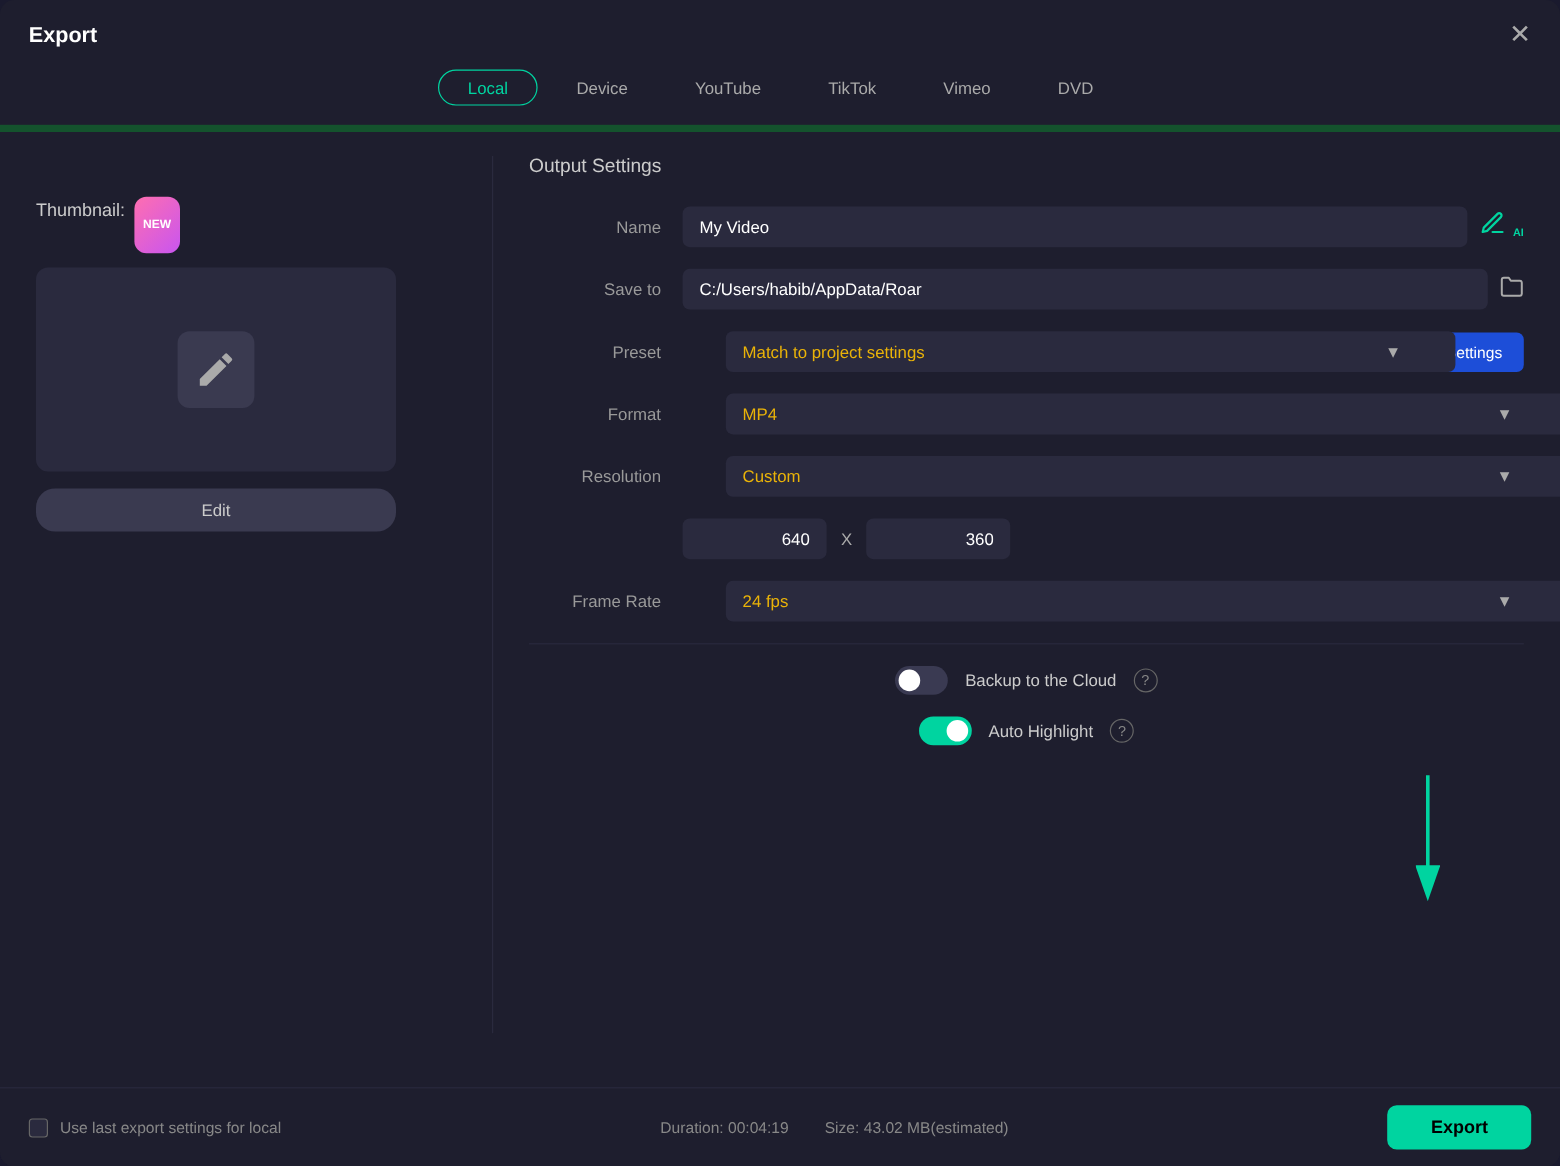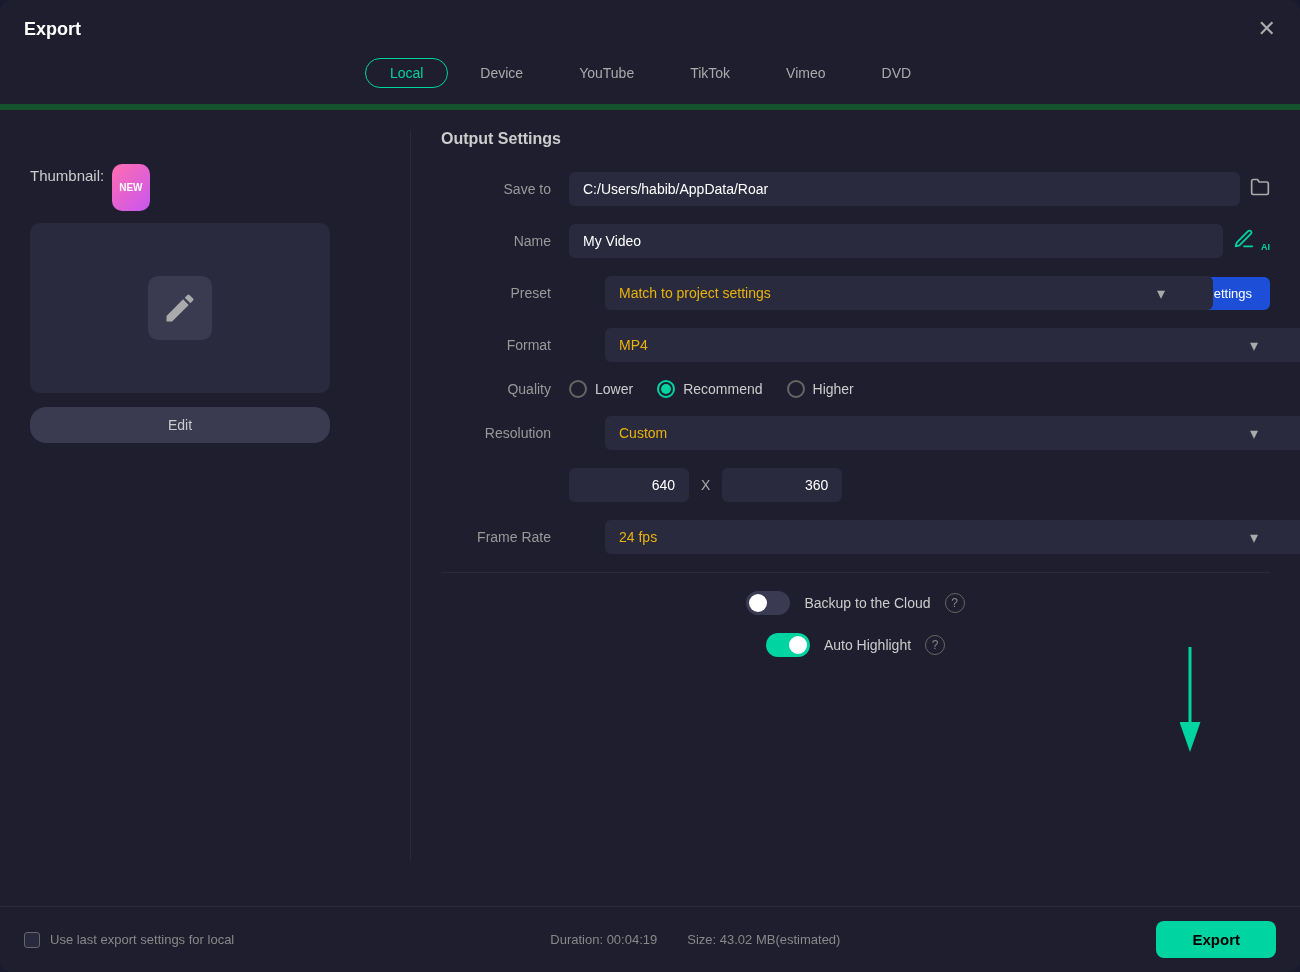--- a/index.html
+++ b/index.html
@@ -133,21 +133,21 @@
     }
     .right-panel {
       flex: 1;
       padding: 0 30px 0 20px;
       overflow-y: auto;
       position: relative;
     }
     .output-title {
       color: #cccccc;
       font-size: 16px;
-      font-weight: 700;
+      font-weight: 400;
       margin-bottom: 24px;
     }
     .form-row {
       display: flex;
       align-items: center;
       margin-bottom: 18px;
     }
     .form-label {
       color: #999999;
       font-size: 14px;
@@ -425,85 +425,64 @@
           </svg>
         </div>
       </div>
       <button class="edit-btn">Edit</button>
     </div>
 
     <div class="divider-v"></div>
 
     <div class="right-panel">
       <div class="output-title">Output Settings</div>
-
-      <div class="form-row">
-        <span class="form-label">Save to</span>
-        <input class="form-input-path" type="text" value="C:/Users/habib/AppData/Roar" style="">
-        <span class="folder-icon">
-          <svg width="20" height="20" viewBox="0 0 24 24" fill="none" stroke="#aaaaaa" stroke-width="2" stroke-linecap="round" stroke-linejoin="round">
-            <path d="M22 19a2 2 0 0 1-2 2H4a2 2 0 0 1-2-2V5a2 2 0 0 1 2-2h5l2 3h9a2 2 0 0 1 2 2z"></path>
-          </svg>
-        </span>
-      </div>
 
       <div class="form-row">
         <span class="form-label">Name</span>
         <input class="form-input" type="text" value="My Video" style="">
         <span class="ai-icon">
           <svg width="22" height="22" viewBox="0 0 24 24" fill="none" stroke="#00d4a0" stroke-width="2" stroke-linecap="round" stroke-linejoin="round">
             <path d="M12 20h9"></path>
               <path d="M16.5 3.5a2.121 2.121 0 0 1 3 3L7 19l-4 1 1-4L16.5 3.5z"></path>
           </svg>
           <sub style="color:#00d4a0;font-size:9px;font-weight:bold;vertical-align:baseline;">AI</sub>
         </span>
       </div>
 
       <div class="form-row">
+        <span class="form-label">Save to</span>
+        <input class="form-input-path" type="text" value="C:/Users/habib/AppData/Roar" style="">
+        <span class="folder-icon">
+          <svg width="20" height="20" viewBox="0 0 24 24" fill="none" stroke="#aaaaaa" stroke-width="2" stroke-linecap="round" stroke-linejoin="round">
+            <path d="M22 19a2 2 0 0 1-2 2H4a2 2 0 0 1-2-2V5a2 2 0 0 1 2-2h5l2 3h9a2 2 0 0 1 2 2z"></path>
+          </svg>
+        </span>
+      </div>
+
+      <div class="form-row">
         <span class="form-label">Preset</span>
         <div class="select-wrapper">
           <select class="form-select">
             <option>Match to project settings</option>
           </select>
           <span class="select-arrow">▾</span>
         </div>
         <button class="settings-btn">Settings</button>
       </div>
 
       <div class="form-row">
         <span class="form-label">Format</span>
         <div class="select-wrapper">
           <select class="form-select">
             <option>MP4</option>
           </select>
           <span class="select-arrow">▾</span>
         </div>
       </div>
 
-      <div class="quality-row form-row">
-        <span class="form-label">Quality</span>
-        <div class="quality-options">
-          <div class="radio-option">
-            <div class="radio-circle">
-            </div>
-            <span class="radio-label">Lower</span>
-          </div>
-          <div class="radio-option">
-            <div class="radio-circle checked">
-              <div class="radio-inner"></div>
-            </div>
-            <span class="radio-label">Recommend</span>
-          </div>
-          <div class="radio-option">
-            <div class="radio-circle">
-            </div>
-            <span class="radio-label">Higher</span>
-          </div>
-        </div>
-      </div>
 
       <div class="form-row">
         <span class="form-label">Resolution</span>
         <div class="select-wrapper">
           <select class="form-select">
             <option>Custom</option>
           </select>
           <span class="select-arrow">▾</span>
         </div>
       </div>

